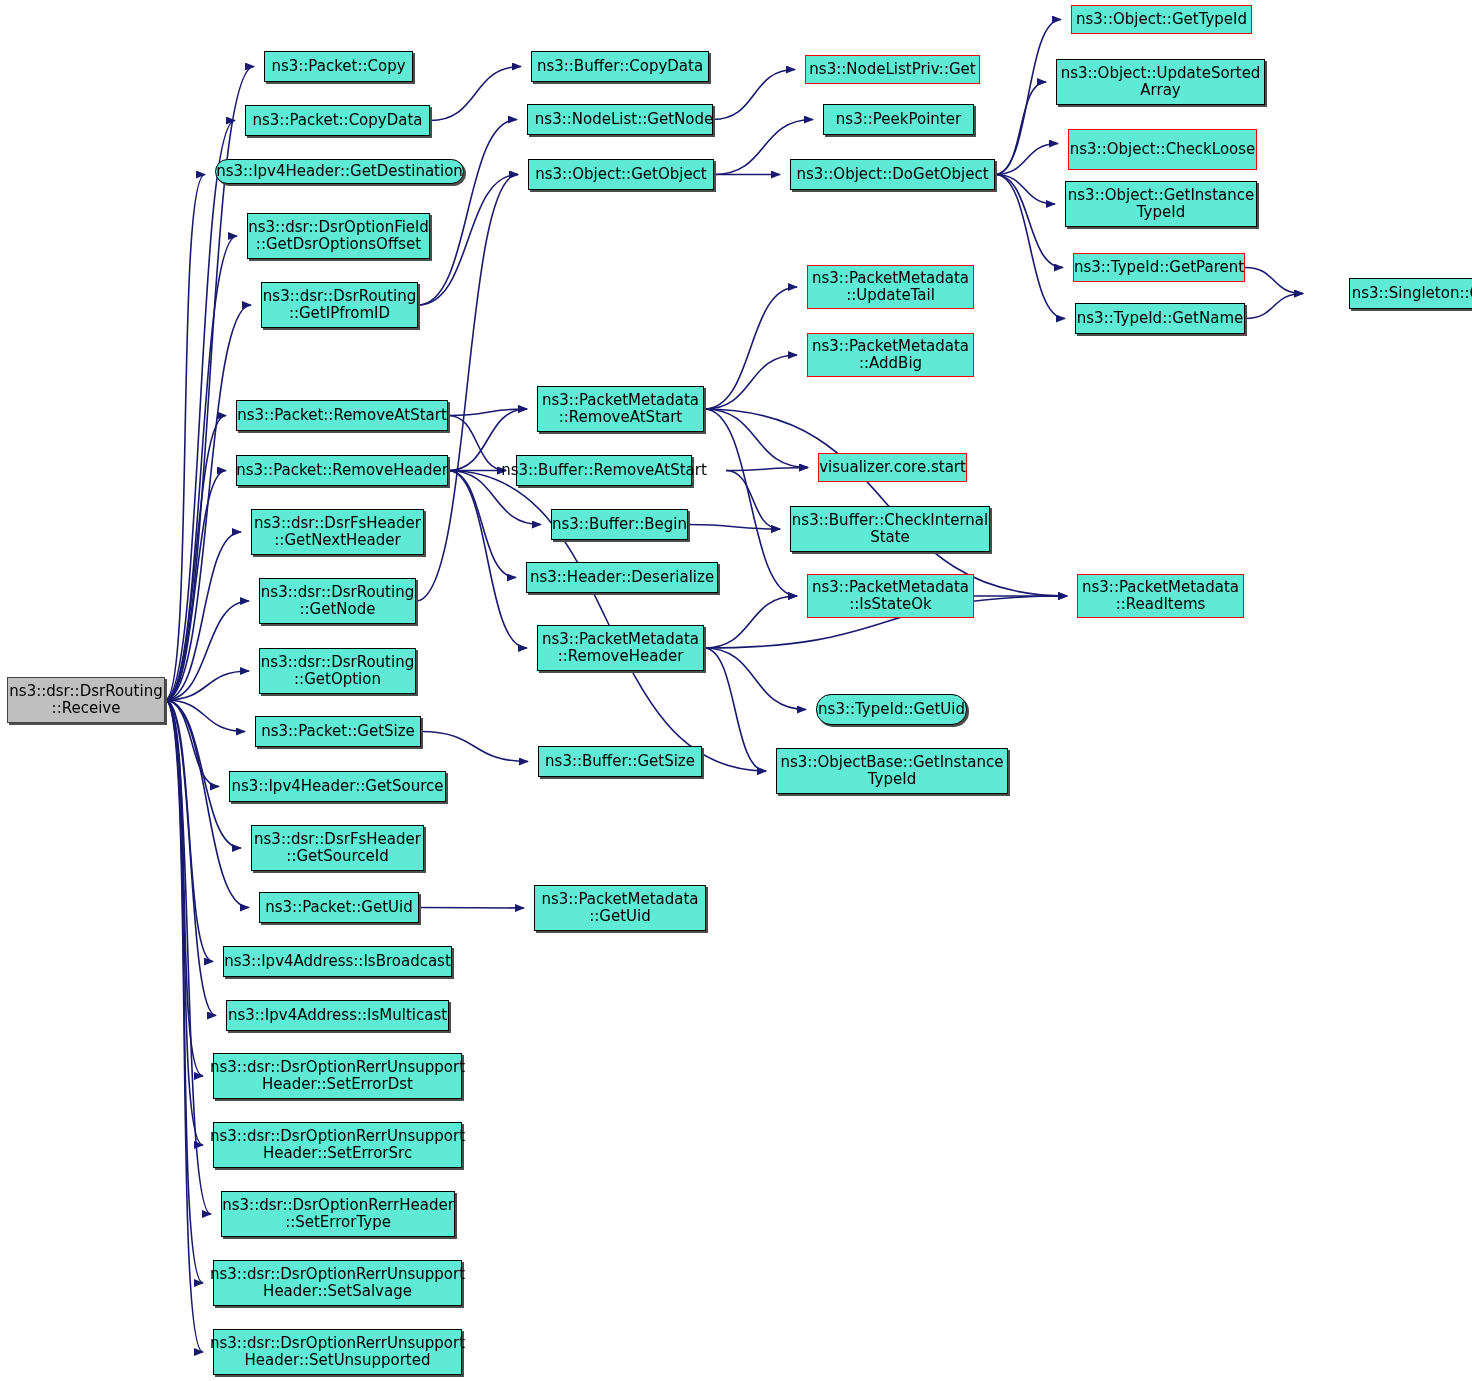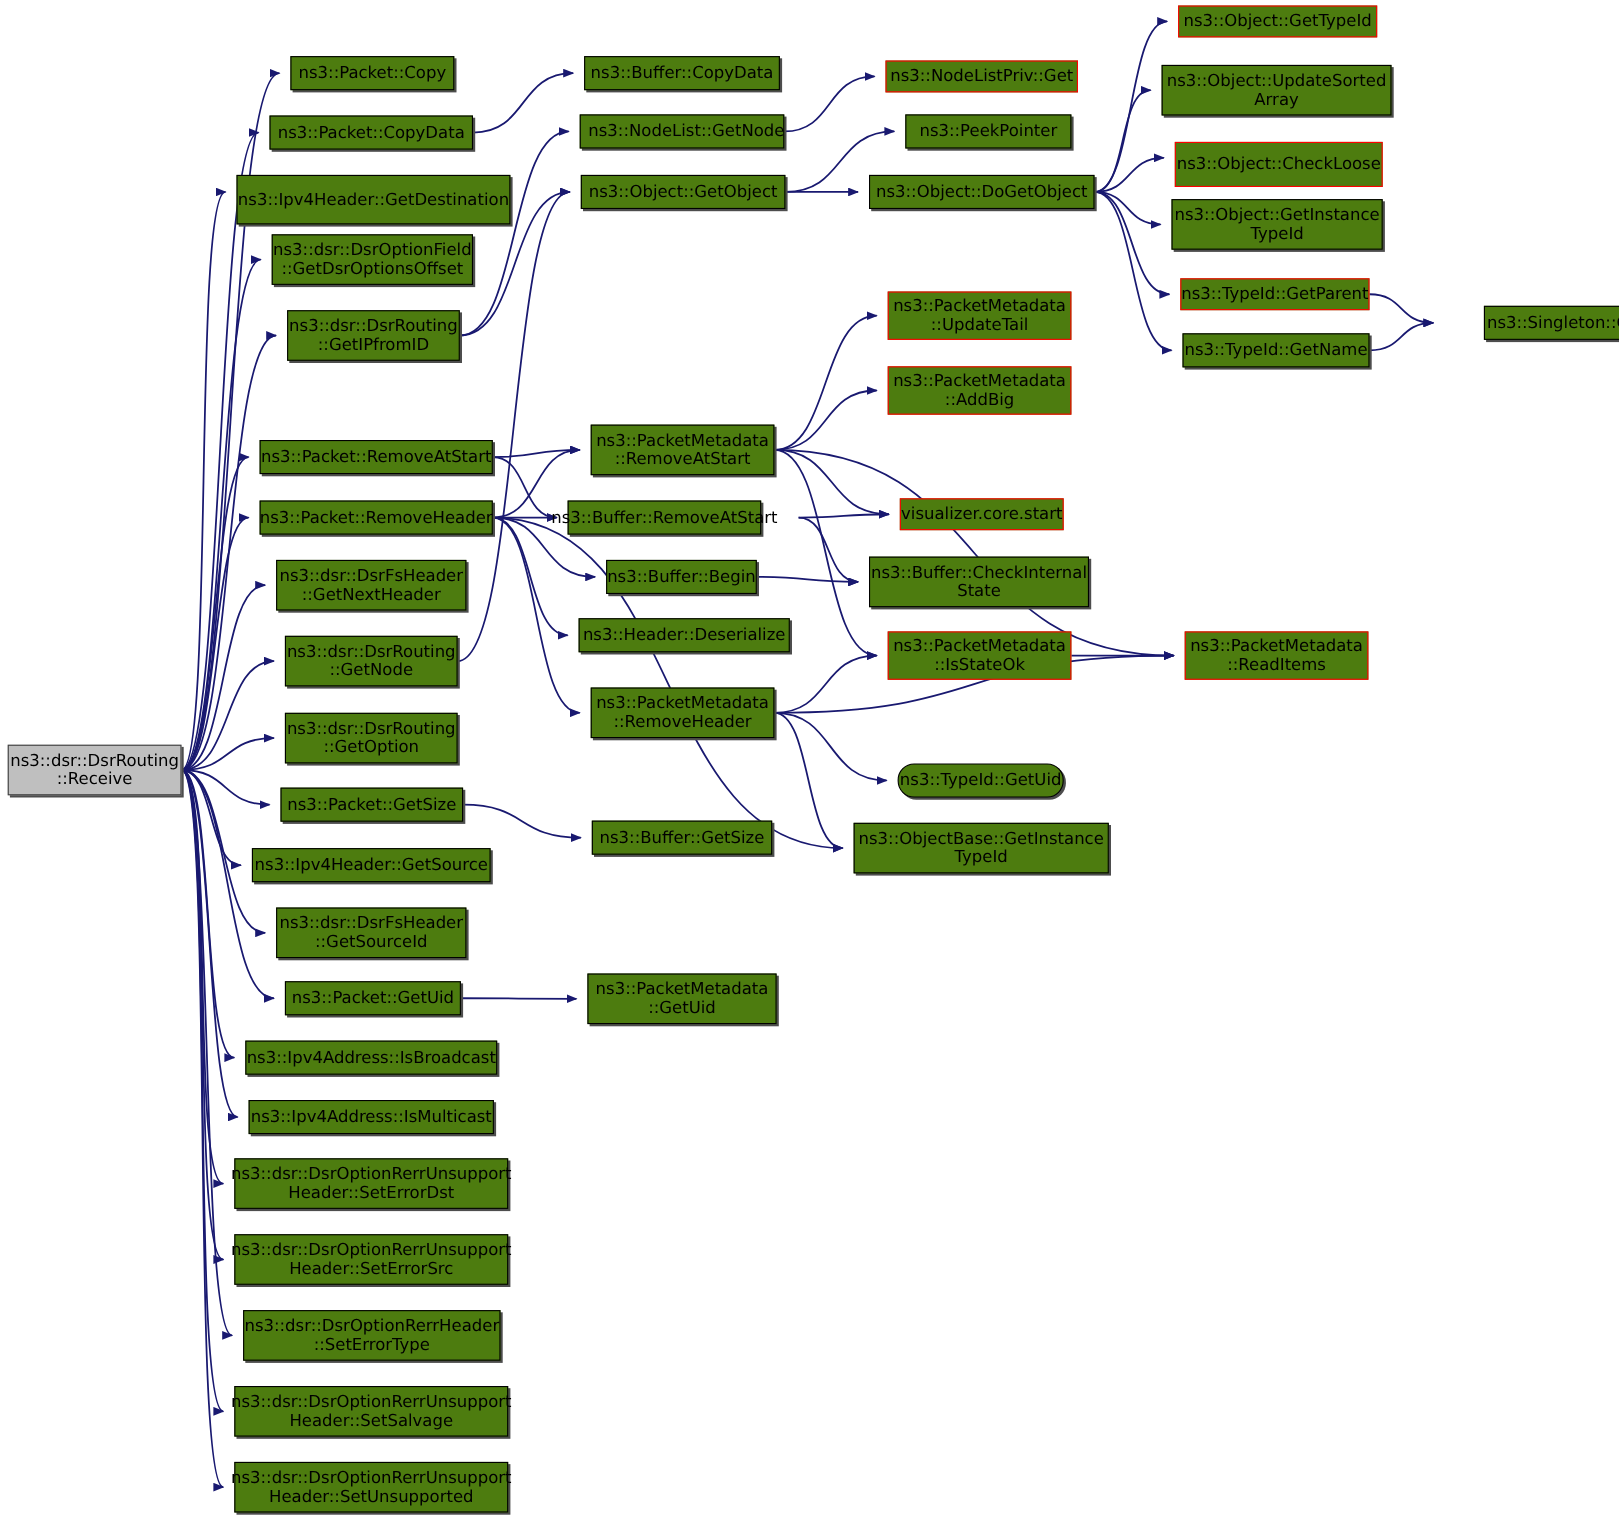--- a/index.html
+++ b/index.html
@@ -1,20 +1,20 @@
 <!DOCTYPE html>
 <html><head>
 <meta charset="utf-8">
 <style>
   html,body{margin:0;padding:0;background:#ffffff;}
   #canvas{position:relative;width:1472px;height:1381px;background:#ffffff;
           font-family:"DejaVu Sans","Liberation Sans",sans-serif;}
   svg#edges{position:absolute;left:0;top:0;width:1472px;height:1381px;overflow:visible;}
   .node{position:absolute;box-sizing:border-box;display:flex;align-items:center;
-        justify-content:center;text-align:center;background:#4d7c0f;
+        justify-content:center;text-align:center;background:#5eead4;
         border:1px solid #000000;font-size:15px;color:#000000;line-height:1.15;
         padding:1px 4px;white-space:pre-line;}
   .node.red{border-color:#ff0000;}
   .node.root{background:#bfbfbf;border-color:#404040;}
   .node.shadow{box-shadow:2px 2px 0 0 #4d4d4d;}
 </style>
 </head>
 <body>
 
 <div id="canvas">
@@ -84,21 +84,21 @@
         <path d="M974,596 C1025.15,596 1015.85,596 1067,596" marker-end="url(#ah)"></path>
         <path d="M421,731.5 C479.85,731.5 469.15,761.5 528,761.5" marker-end="url(#ah)"></path>
         <path d="M419,907.5 C476.75,907.5 466.25,908 524,908" marker-end="url(#ah)"></path>
       </g>
   </svg>
   <div id="node-layer">
       <div class="node root shadow" style="left: 7px; top: 677px; width: 158px; height: 46px;"><span>ns3::dsr::DsrRouting
 ::Receive</span></div>
       <div class="node shadow" style="left: 264px; top: 51px; width: 149px; height: 31px;"><span>ns3::Packet::Copy</span></div>
       <div class="node shadow" style="left: 245px; top: 105px; width: 185px; height: 31px;"><span>ns3::Packet::CopyData</span></div>
-      <div class="node shadow" style="left: 215px; top: 159px; width: 249px; height: 45px;"><span>ns3::Ipv4Header::GetDestination</span></div>
+      <div class="node shadow" style="left: 215px; top: 159px; width: 249px; height: 25px; border-radius: 15px;"><span>ns3::Ipv4Header::GetDestination</span></div>
       <div class="node shadow" style="left: 247px; top: 213px; width: 183px; height: 46px;"><span>ns3::dsr::DsrOptionField
 ::GetDsrOptionsOffset</span></div>
       <div class="node shadow" style="left: 261px; top: 282px; width: 157px; height: 46px;"><span>ns3::dsr::DsrRouting
 ::GetIPfromID</span></div>
       <div class="node shadow" style="left: 236px; top: 400px; width: 212px; height: 31px;"><span>ns3::Packet::RemoveAtStart</span></div>
       <div class="node shadow" style="left: 236px; top: 455px; width: 212px; height: 31px;"><span>ns3::Packet::RemoveHeader</span></div>
       <div class="node shadow" style="left: 251px; top: 509px; width: 173px; height: 46px;"><span>ns3::dsr::DsrFsHeader
 ::GetNextHeader</span></div>
       <div class="node shadow" style="left: 259px; top: 578px; width: 157px; height: 46px;"><span>ns3::dsr::DsrRouting
 ::GetNode</span></div>

